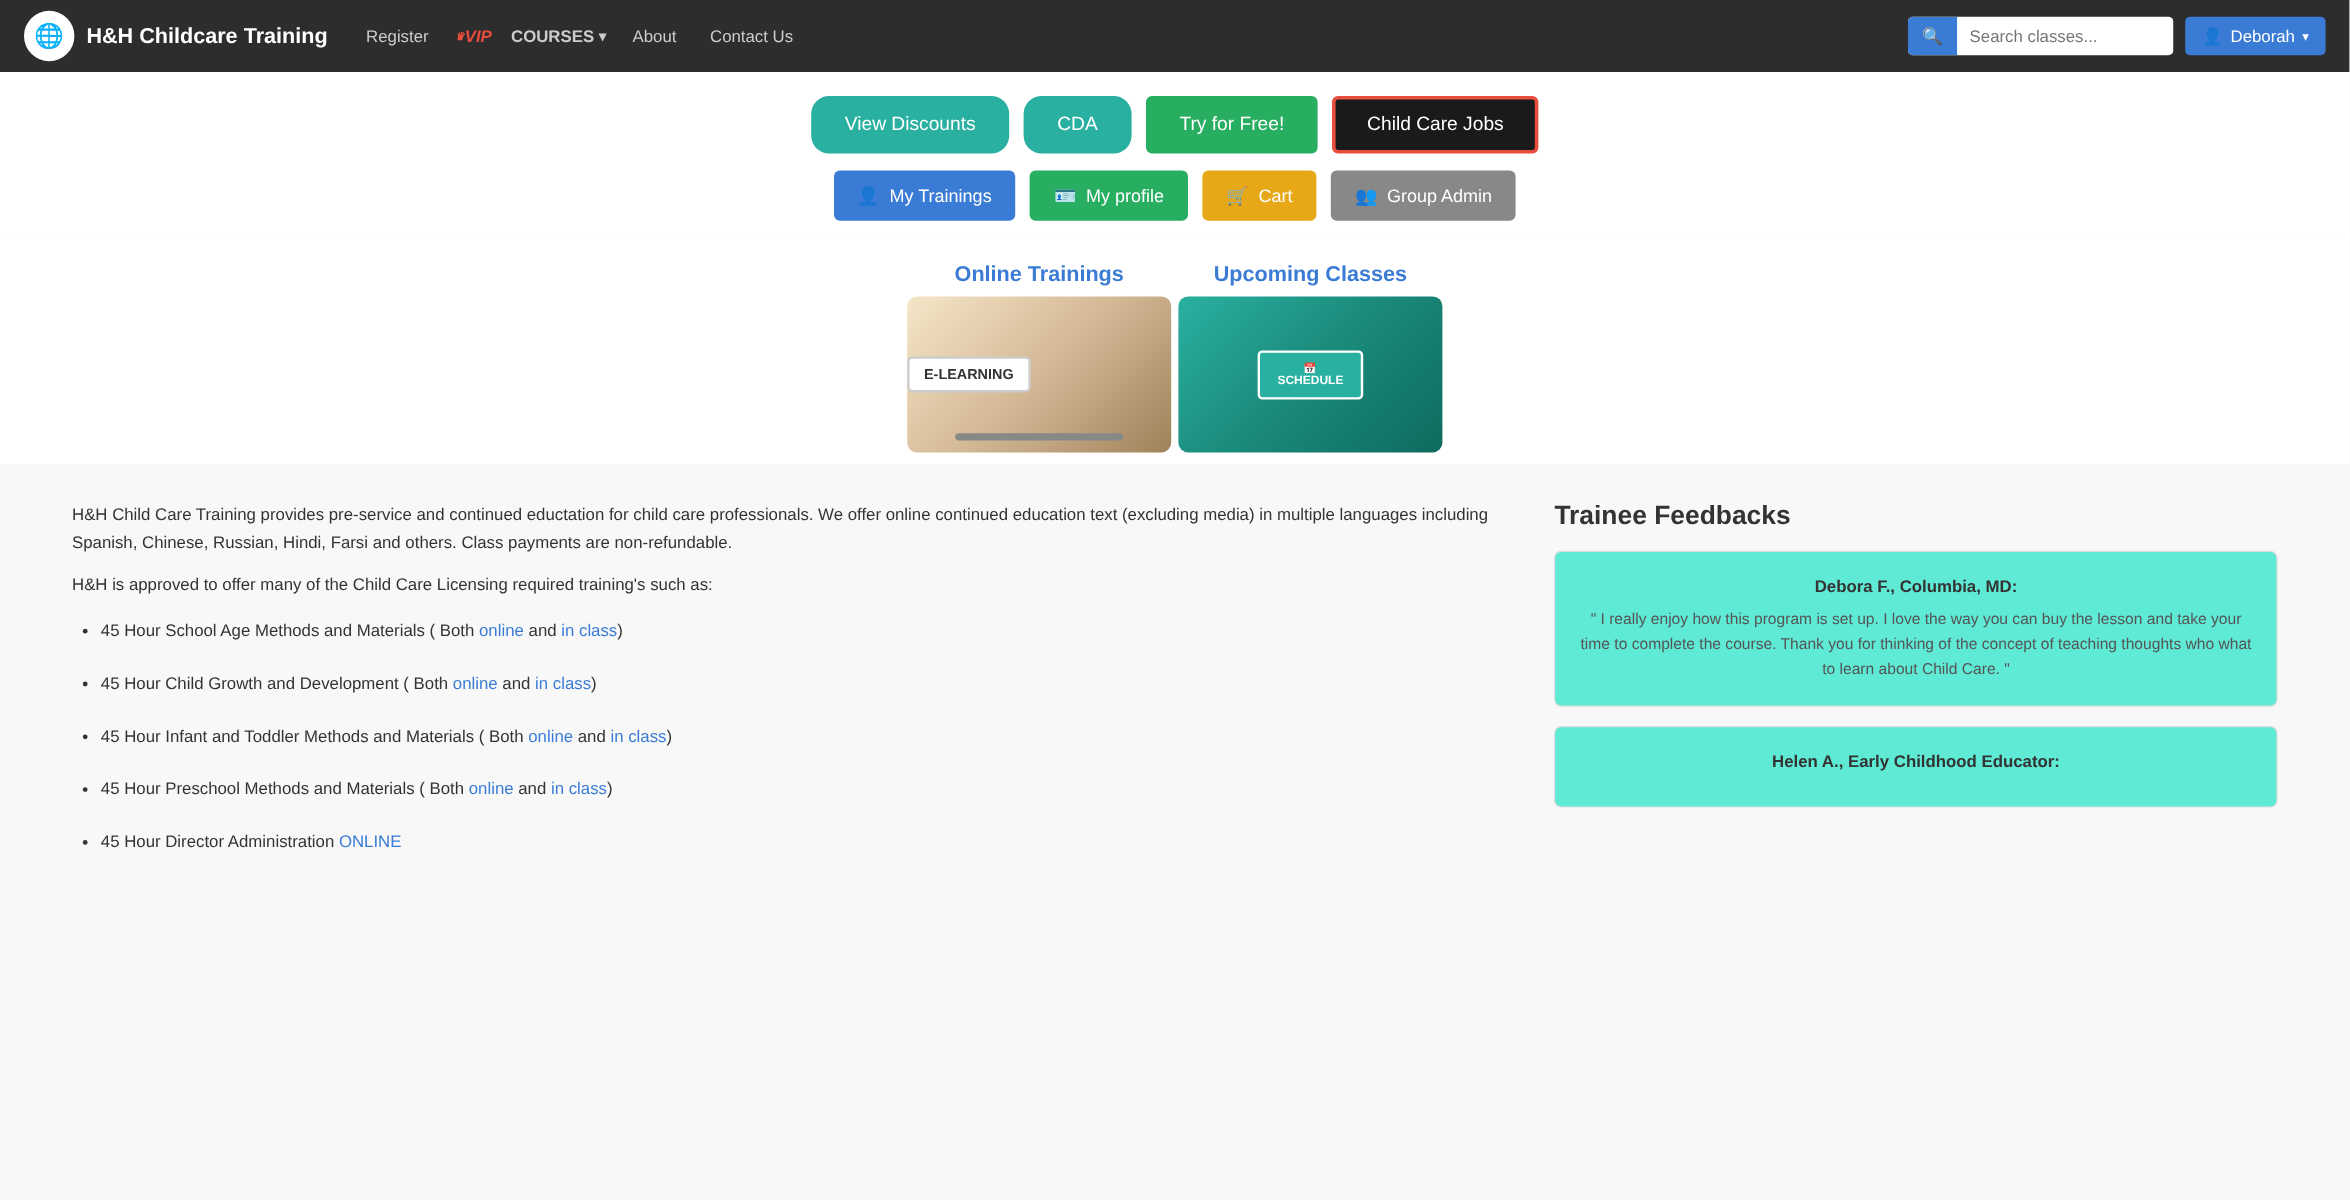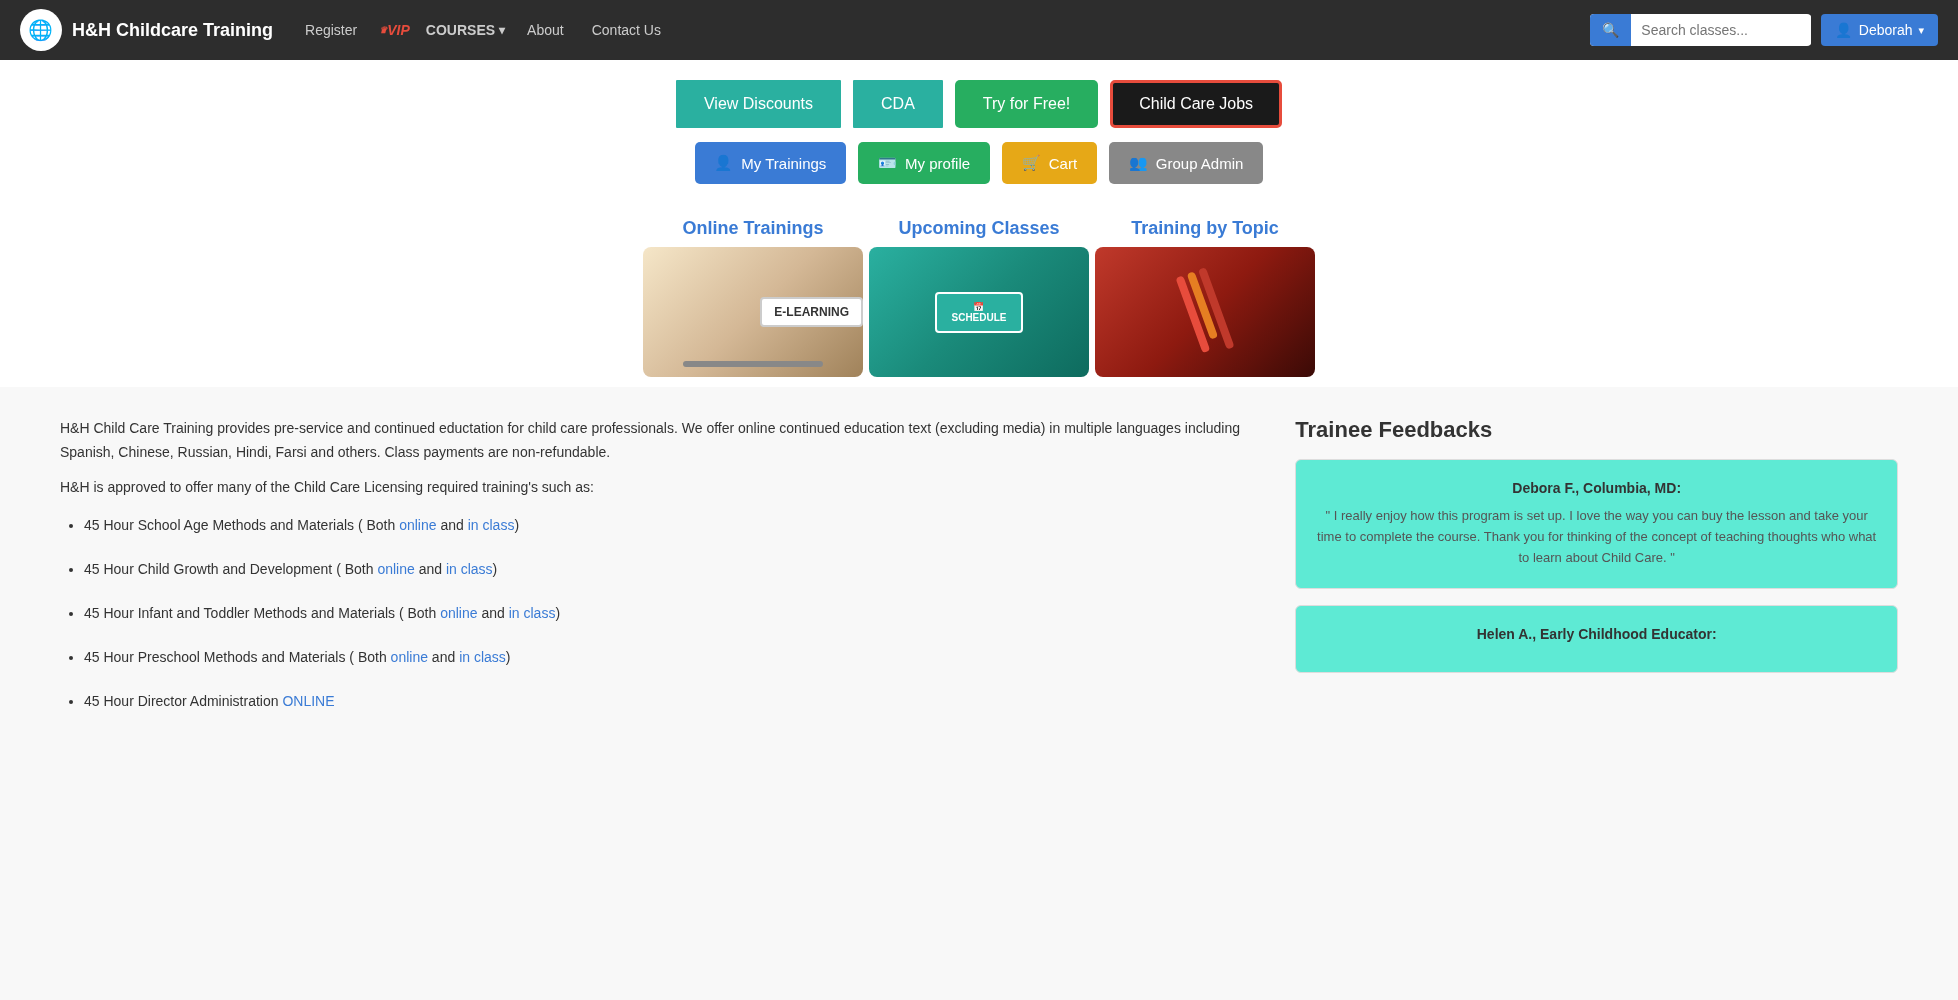--- a/index.html
+++ b/index.html
@@ -106,21 +106,21 @@
       display: flex;
       gap: 12px;
       justify-content: center;
     }
     .btn-teal {
       background: #2ab0a0;
       color: #fff;
       border: none;
       padding: 14px 28px;
       font-size: 16px;
-      border-radius: 1px;
+      border-radius: 15px;
       cursor: pointer;
       font-weight: 500;
     }
     .btn-green {
       background: #27ae60;
       color: #fff;
       border: none;
       padding: 14px 28px;
       font-size: 16px;
       border-radius: 5px;
@@ -354,53 +354,40 @@
       <span>Group Admin</span>
     </button>
   </div>
 </div>
 
 <div class="categories">
 
   <div class="category-item">
     <a class="category-title">Online Trainings</a>
     <div class="category-img img-online">
-      <div style="position:absolute;inset:0;display:flex;align-items:center;justify-content:flex-end;">
+      <div style="position:absolute;inset:0;display:flex;align-items:center;justify-content:flex-start;">
         <div style="background:#fff;border-radius:4px;padding:6px 12px;font-size:12px;font-weight:bold;color:#333;border:2px solid #ccc;">E-LEARNING</div>
       </div>
 
       <div style="position:absolute;bottom:10px;left:50%;transform:translateX(-50%);width:140px;height:6px;background:#888;border-radius:3px;"></div>
     </div>
   </div>
 
   <div class="category-item">
     <a class="category-title">Upcoming Classes</a>
     <div class="category-img img-upcoming">
       <div style="position:absolute;inset:0;display:flex;align-items:center;justify-content:center;">
         <div class="img-label-teal">
           <div style="font-size:9px;text-align:center;">📅</div>
           <div style="font-size:10px;">SCHEDULE</div>
         </div>
       </div>
     </div>
   </div>
 
-  <div class="category-item">
-    <a class="category-title">Training by Topic</a>
-    <div class="category-img img-topic">
-      <div style="position:absolute;inset:0;display:flex;align-items:center;justify-content:center;">
-
-        <div style="display:flex;gap:4px;transform:rotate(-20deg);">
-          <div style="width:8px;height:80px;background:#e74c3c;border-radius:4px;"></div>
-          <div style="width:8px;height:70px;background:#e67e22;border-radius:4px;"></div>
-          <div style="width:8px;height:85px;background:#c0392b;border-radius:4px;"></div>
-        </div>
-      </div>
-    </div>
-  </div>
 
 </div>
 
 <div class="main-content">
 
   <div class="main-left">
     <p class="main-desc">H&amp;H Child Care Training provides pre-service and continued eductation for child care professionals. We offer online continued education text (excluding media) in multiple languages including Spanish, Chinese, Russian, Hindi, Farsi and others. Class payments are non-refundable.</p>
     <p class="approved-label">H&amp;H is approved to offer many of the Child Care Licensing required training's such as:</p>
     <ul class="list-items">
       <li>45 Hour School Age Methods and Materials ( Both <a class="link-blue">online</a> and <a class="link-blue">in class</a>)</li>

